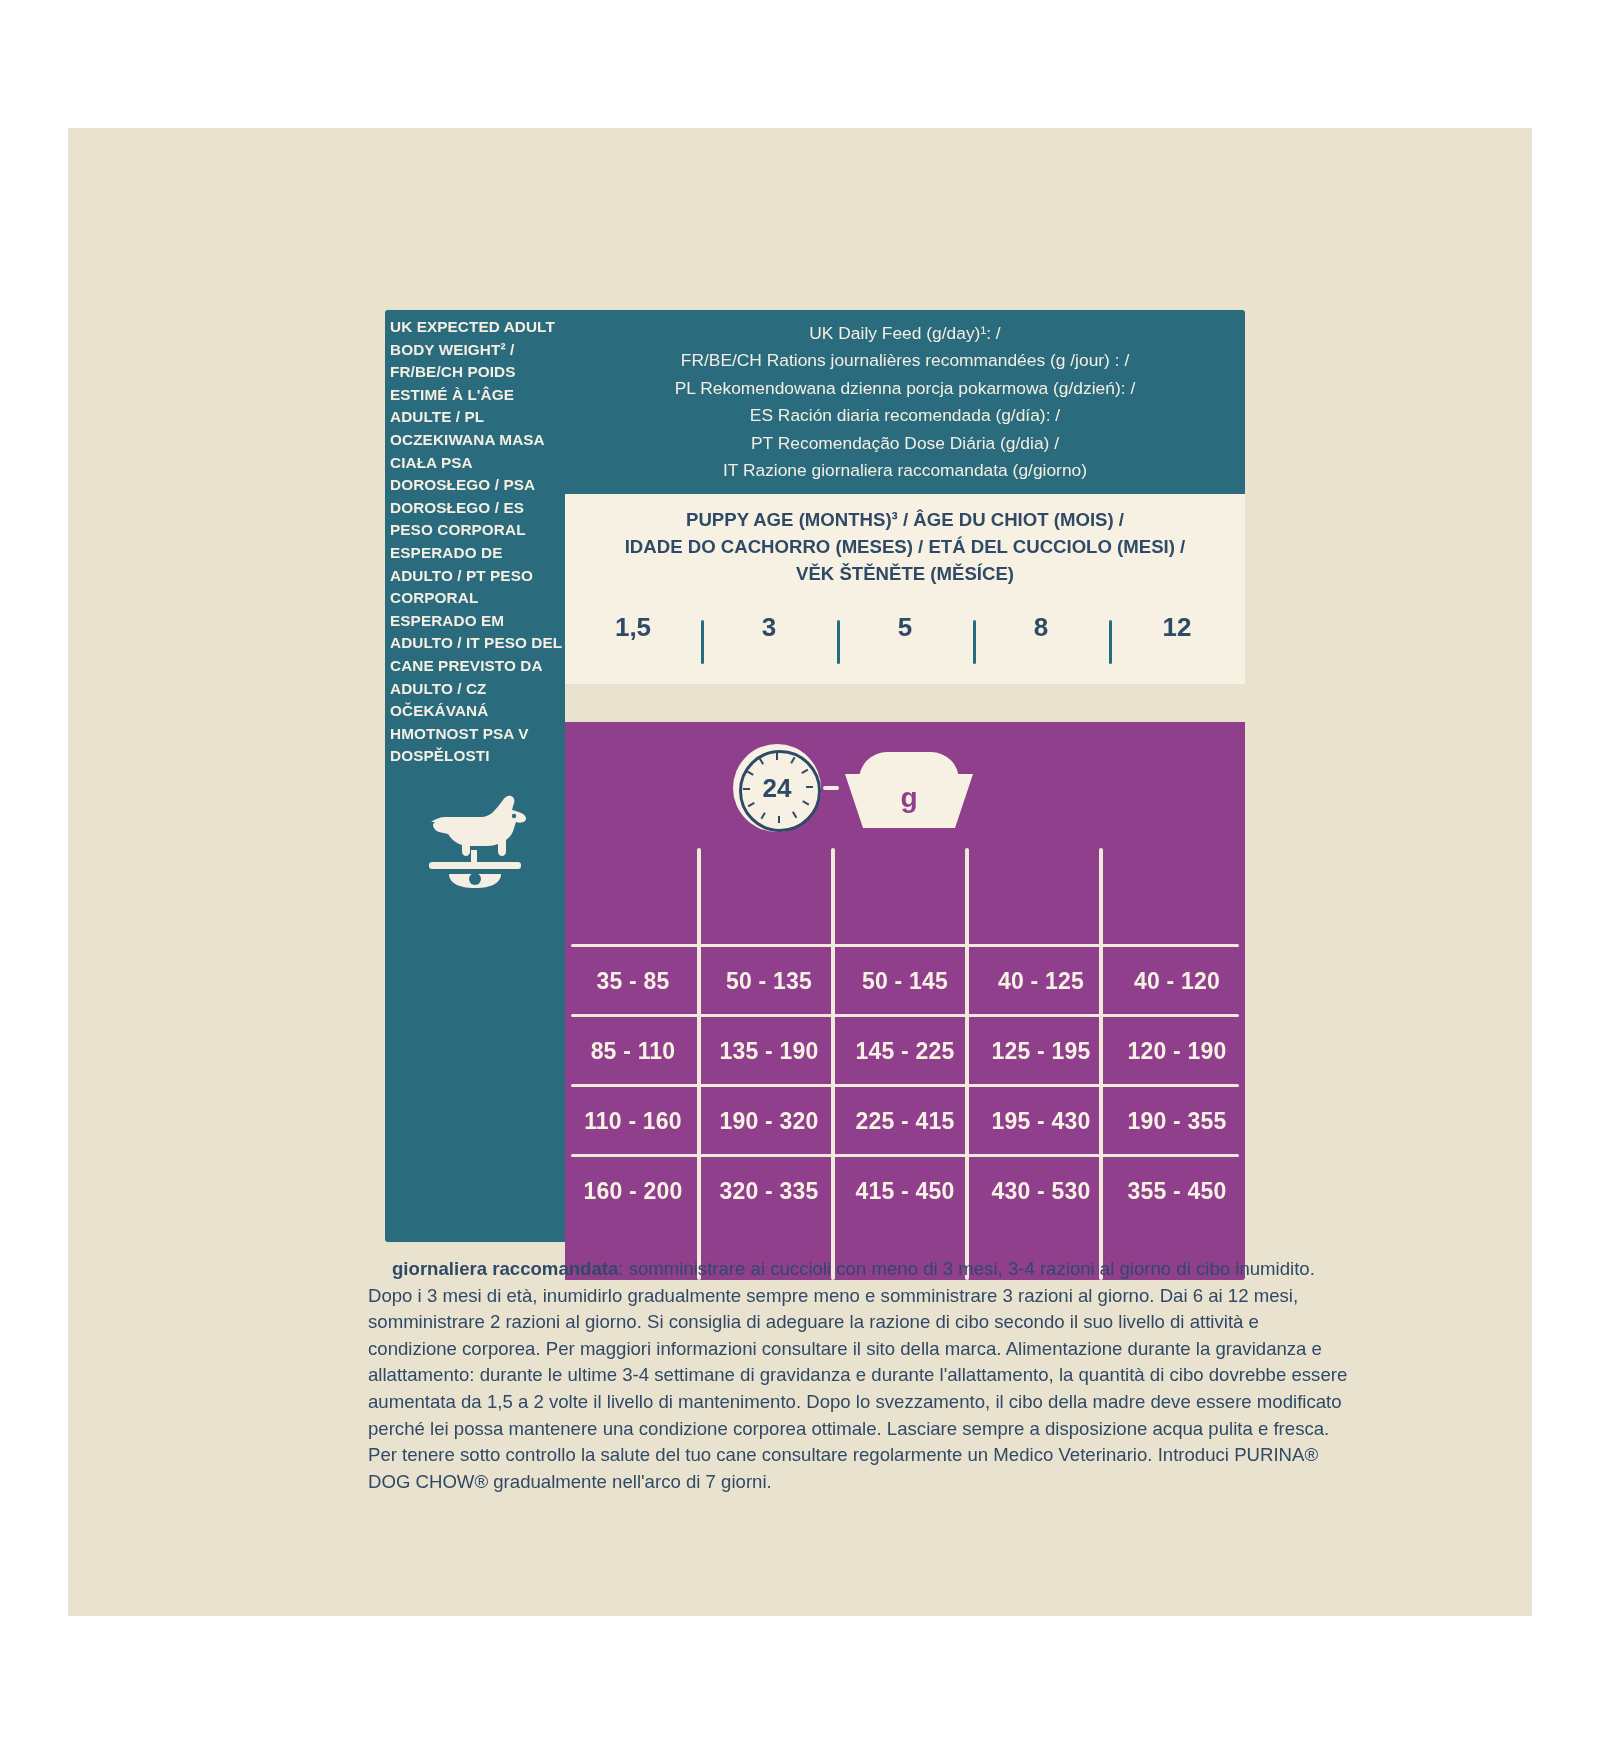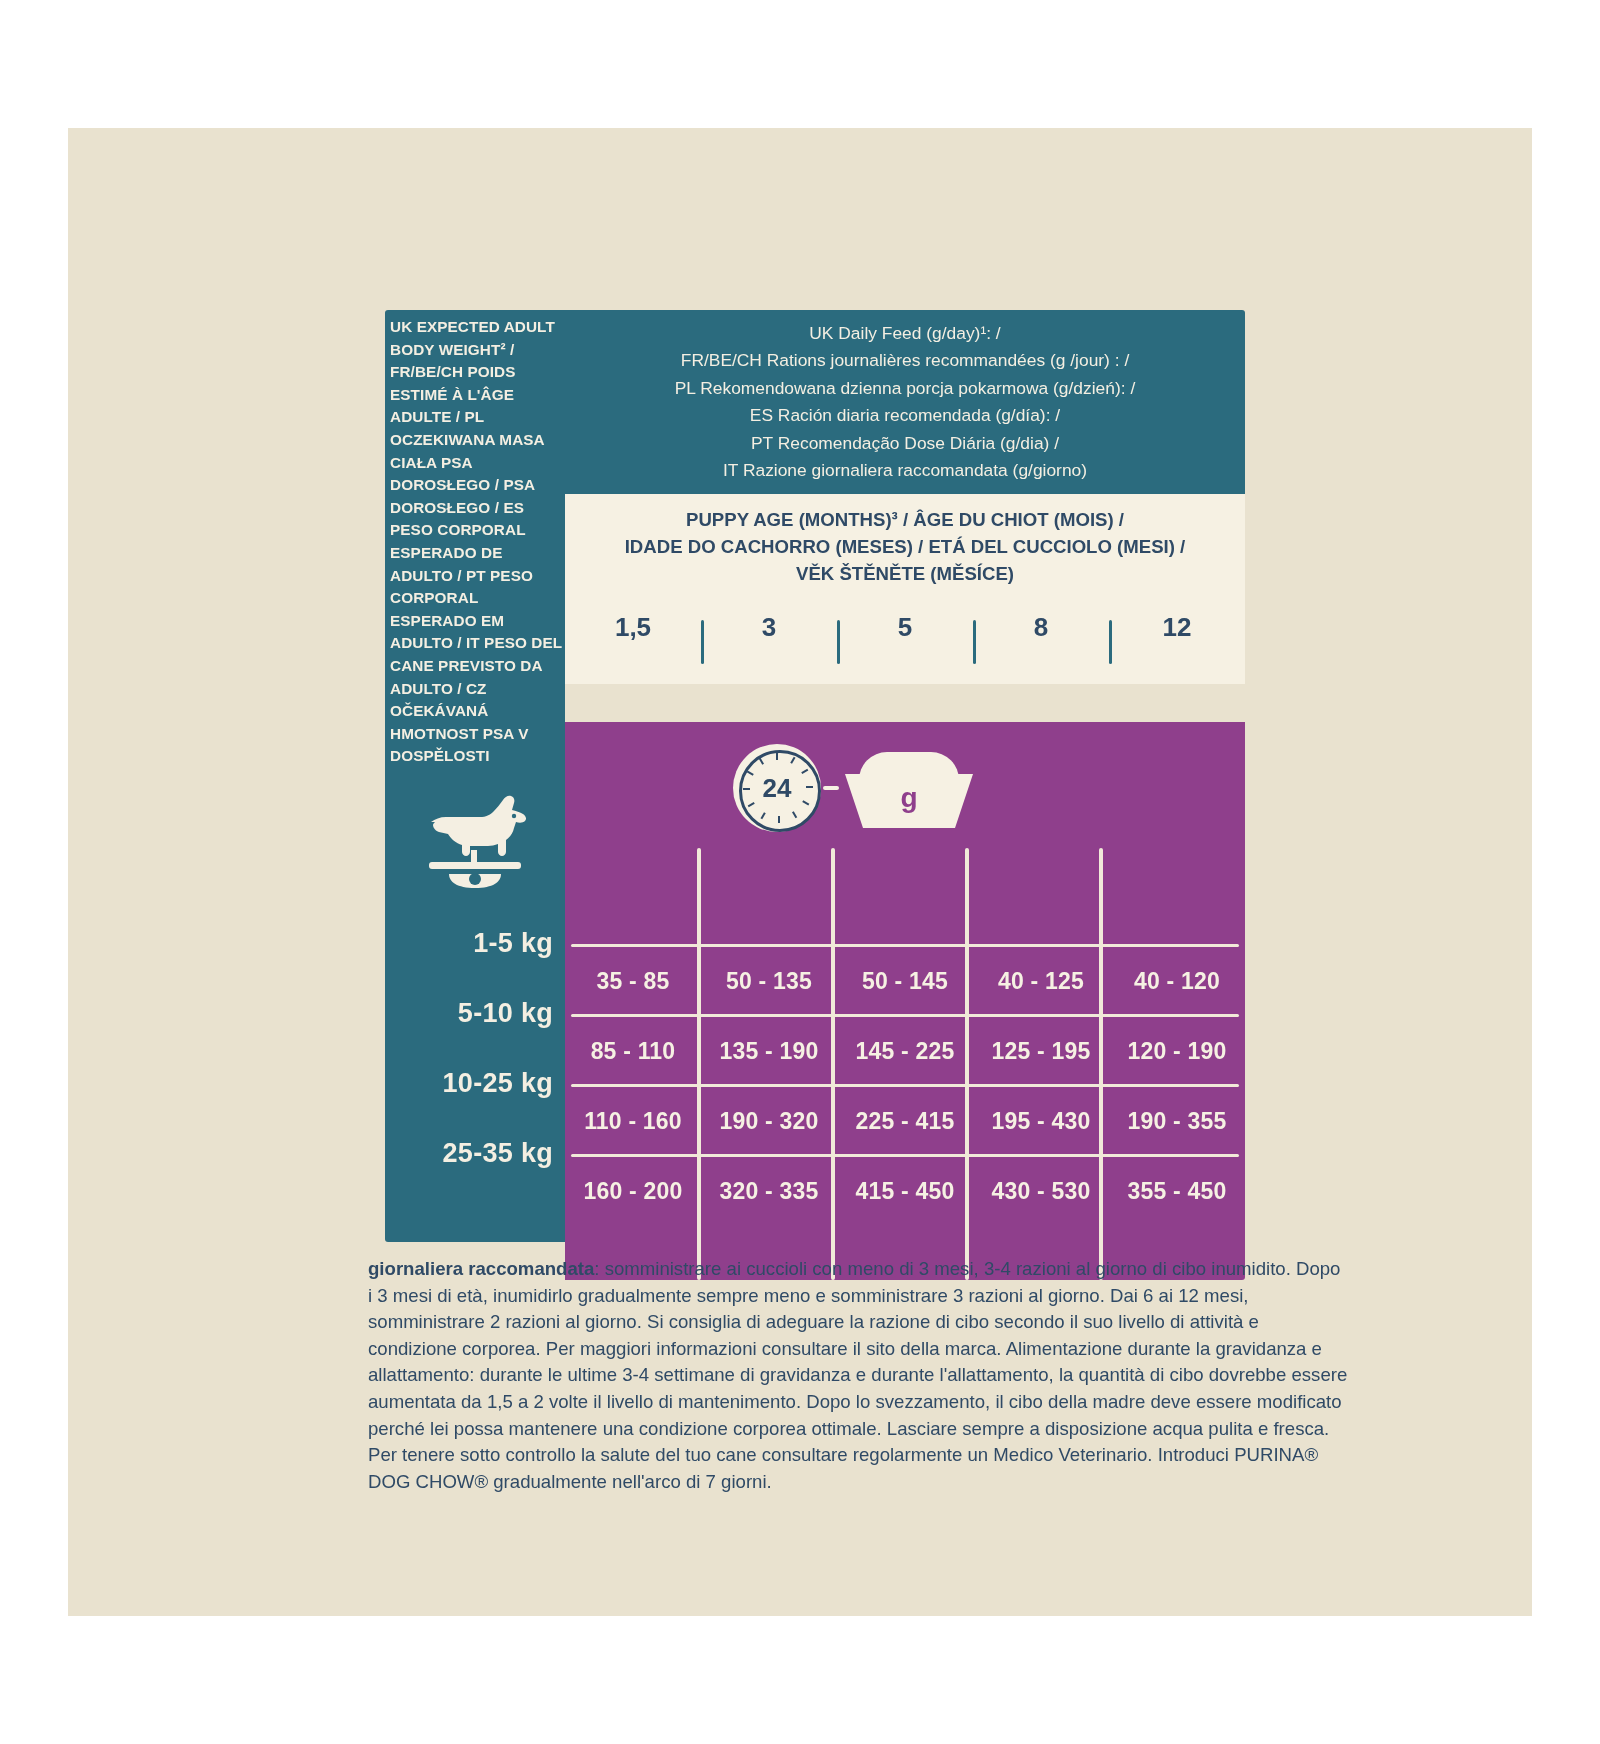--- a/index.html
+++ b/index.html
@@ -134,21 +134,21 @@
   
   .legal{
     position:absolute;left:300px;top:1128px;width:980px;
     color:#2f4a66;
     font-size:18.6px;
     line-height:26.6px;
   }
   .legal .heading{
     display:block;text-align:right;font-weight:700;margin-bottom:2px;
   }
-  .legal b{font-weight:700;}
+  .legal b{font-weight:700;margin-left:24px;}
 </style>
 </head>
 <body>
 
 <div class="page">
   <div class="canvas">
 
     <div class="table">
 
       <div class="left-col">
@@ -160,26 +160,20 @@
               <path d="M18 44 c4-3 9-5 15-5 h34 c6 0 10-2 14-6 c3-3 6-7 9-11 c2-3 5-5 8-4 c3 1 4 4 3 7 l-2 7 c4 1 8 2 11 4 c3 2 4 5 2 7 c-2 2-6 2-9 1 l-2 6 c-1 5-4 9-8 12 v12 c0 2-2 4-4 4 c-2 0-4-2-4-4 v-8 c-3 1-7 2-10 2 h-18 v6 c0 2-2 4-4 4 c-2 0-4-2-4-4 v-7 c-6-2-11-6-14-11 l-9-2 c-3-1-6-4-6-7 c0-1 1-2 2-3 z"></path>
               <circle cx="101" cy="38" r="2.2" fill="#2b6b7e"></circle>
               <rect x="58" y="72" width="6" height="14"></rect>
               <rect x="16" y="84" width="92" height="7" rx="3"></rect>
               <path d="M36 96 h52 c0 8-8 14-26 14 c-18 0-26-6-26-14 z"></path>
               <circle cx="62" cy="101" r="6" fill="#2b6b7e"></circle>
             </g>
           </svg>
         </div>
 
-        <div class="weights">
-          <div class="w">1-5 kg</div>
-          <div class="w">5-10 kg</div>
-          <div class="w">10-25 kg</div>
-          <div class="w">25-35 kg</div>
-        </div>
       </div>
 
       <div class="head-teal">
         <div>UK Daily Feed (g/day)¹: /</div>
         <div>FR/BE/CH Rations journalières recommandées (g /jour) : /</div>
         <div>PL Rekomendowana dzienna porcja pokarmowa (g/dzień): /</div>
         <div>ES Ración diaria recomendada (g/día): /</div>
         <div>PT Recomendação Dose Diária (g/dia) /</div>
         <div>IT Razione giornaliera raccomandata (g/giorno)</div>
       </div>

